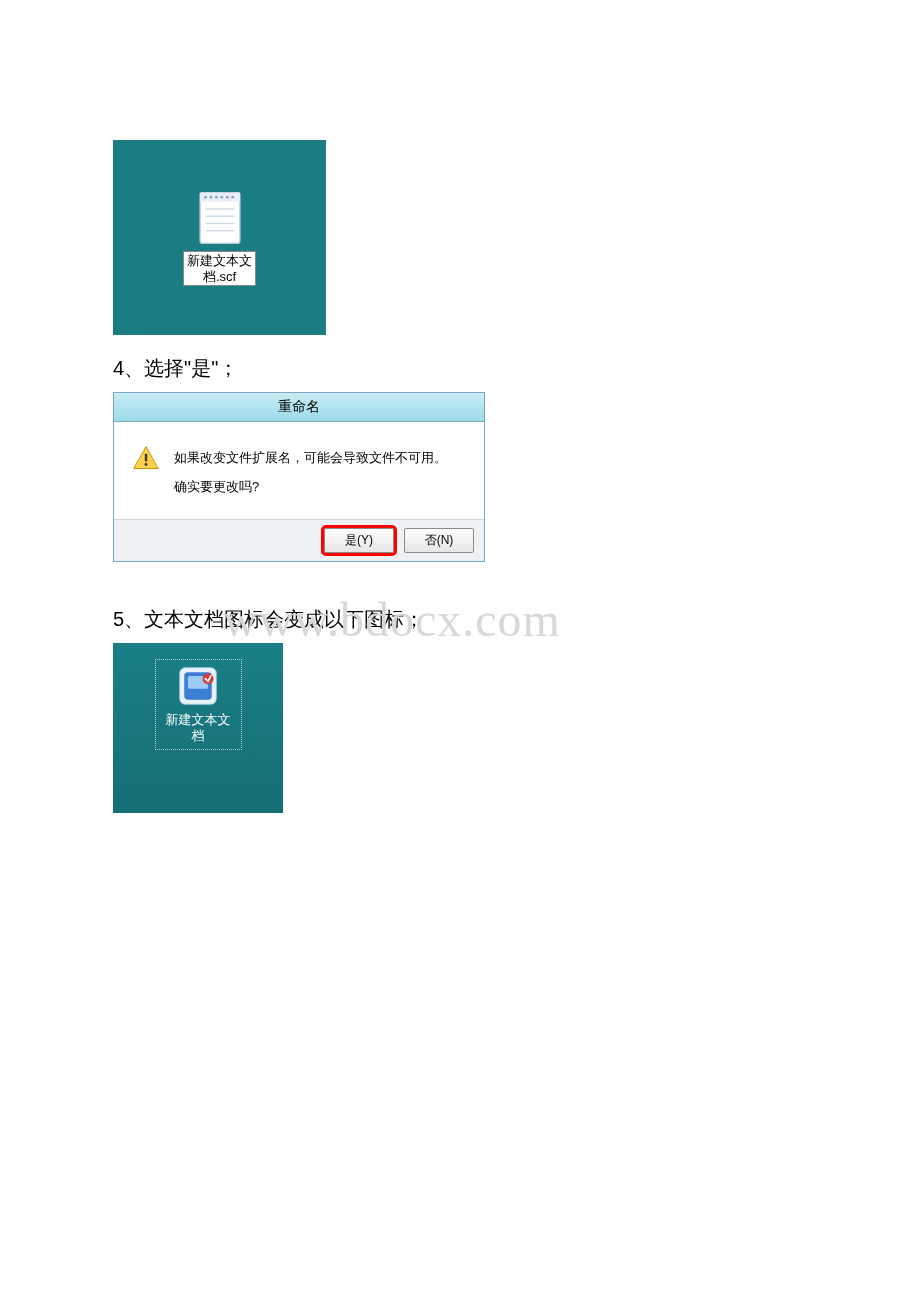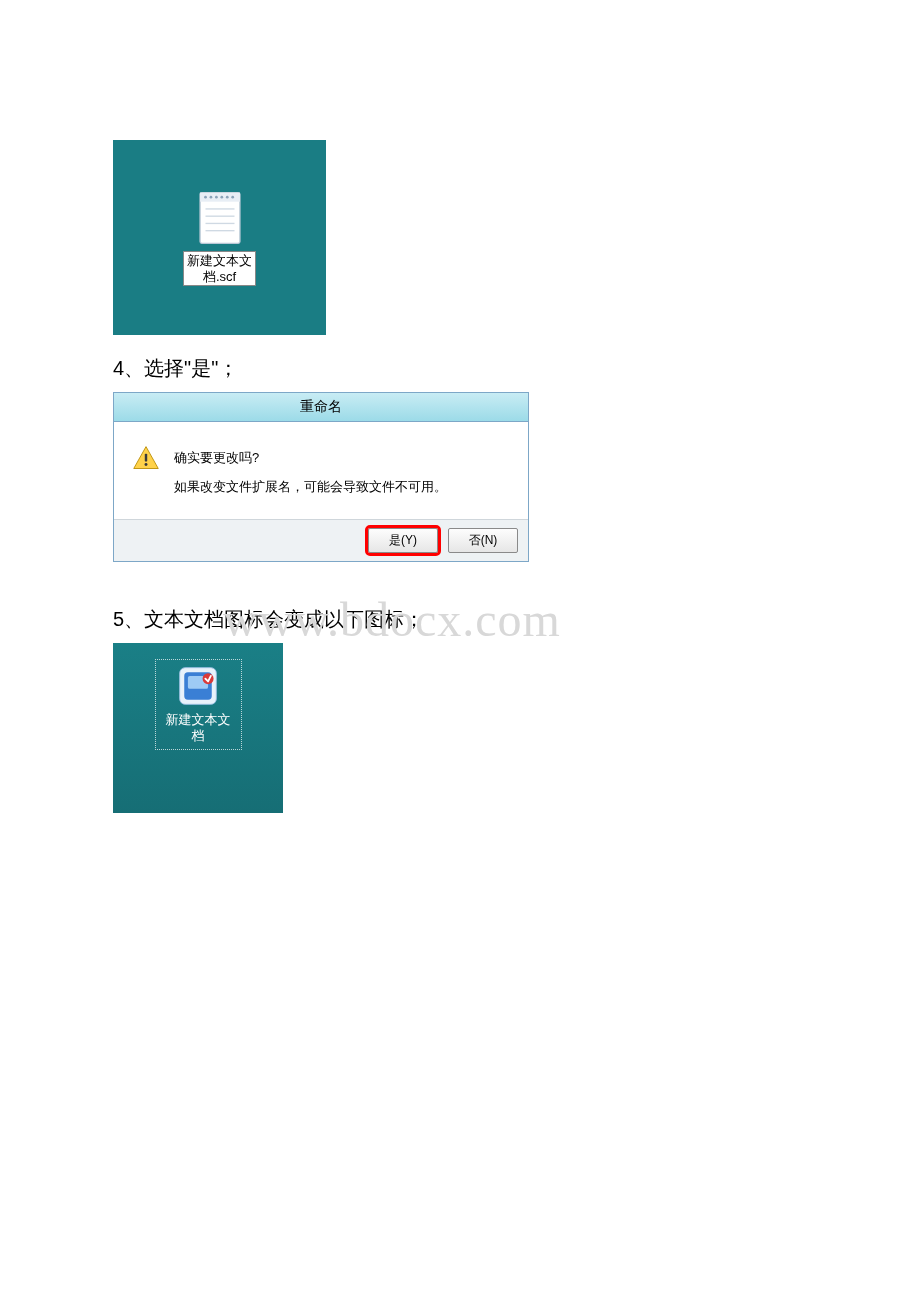--- a/index.html
+++ b/index.html
@@ -40,21 +40,21 @@
   .file-label-box {
     background: #fff;
     font-size: 13px;
     line-height: 1.2;
     text-align: center;
     padding: 1px 3px;
     border: 1px solid #888;
   }
   
   .dialog {
-    width: 416px;
+    width: 372px;
     border: 1px solid #7da7c7;
     background: #fff;
     font-size: 13px;
   }
   .dialog-title {
     background: linear-gradient(#c8ecf4, #9cdbe8);
     text-align: center;
     padding: 5px 0;
     border-bottom: 1px solid #7da7c7;
     font-size: 14px;
@@ -165,22 +165,22 @@
 
 <div class="dialog">
   <div class="dialog-title">重命名</div>
   <div class="dialog-body">
     <svg class="warn-icon" viewBox="0 0 32 32">
       <path d="M16 3 L30 28 L2 28 Z" fill="#ffd24a" stroke="#b88a00" stroke-width="1"></path>
       <rect x="14.6" y="11" width="2.8" height="9" fill="#3a3a3a" rx="1"></rect>
       <circle cx="16" cy="23.5" r="1.7" fill="#3a3a3a"></circle>
     </svg>
     <div class="dialog-text">
+      <div>如果改变文件扩展名，可能会导致文件不可用。</div>
       <div>确实要更改吗?</div>
-      <div>如果改变文件扩展名，可能会导致文件不可用。</div>
     </div>
   </div>
   <div class="dialog-footer">
     <button class="dlg-btn btn-highlight">是(Y)</button>
     <button class="dlg-btn">否(N)</button>
   </div>
 </div>
 
 <div class="step-wrap">
   <div class="watermark" style="top:-14px; left:110px;">www.bdocx.com</div>

